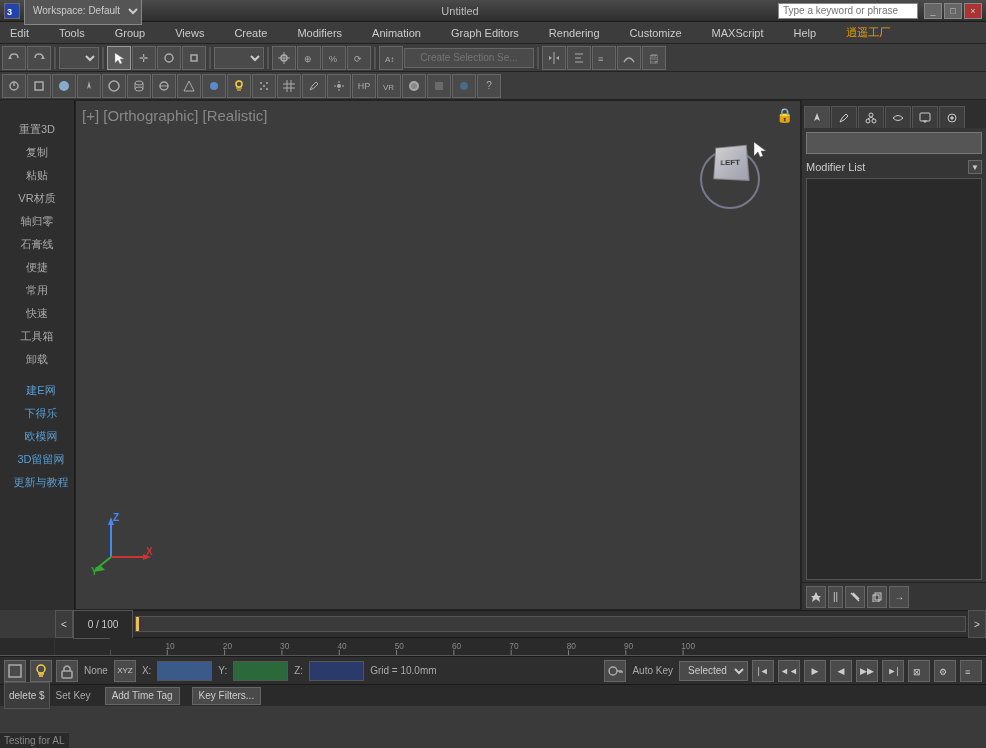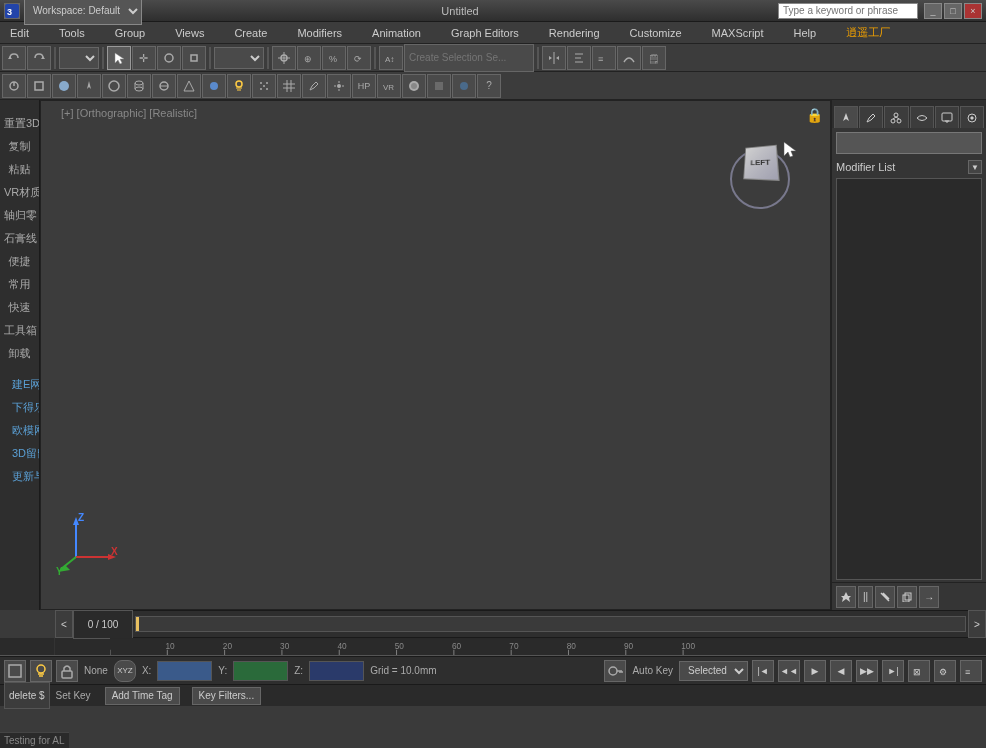--- a/index.html
+++ b/index.html
@@ -112,26 +112,26 @@
       background: #3c3c3c;
       display: flex;
       align-items: center;
       padding: 0 2px;
       border-bottom: 1px solid #222;
       gap: 1px;
     }
 
     
     #left-sidebar {
-      width: 40px;
+      width: 75px;
       background: #2e2e2e;
       border-right: 1px solid #1a1a1a;
       display: flex;
       flex-direction: column;
-      padding: 12px 0;
+      padding: 18px 0;
     }
     .sidebar-item {
       padding: 4px 4px;
       color: #aaa;
       cursor: pointer;
       font-size: 11px;
       text-align: center;
       white-space: nowrap;
       overflow: hidden;
     }
@@ -141,23 +141,23 @@
     
     #viewport {
       flex: 1;
       background: #3c3c3c;
       position: relative;
       border: 1px solid #222;
     }
     .viewport-label {
       position: absolute;
       top: 6px;
-      left: 20px;
+      left: 6px;
       color: #888;
-      font-size: 11px;
+      font-size: 15px;
     }
     .viewport-lock {
       position: absolute;
       top: 6px;
       right: 6px;
       color: #888;
       font-size: 14px;
     }
     
     .viewport-gizmo {
@@ -186,21 +186,21 @@
     }
     
     .axes {
       position: absolute;
       bottom: 30px;
       left: 15px;
     }
 
     
     #right-panel {
-      width: 155px;
+      width: 185px;
       background: #353535;
       border-left: 1px solid #222;
       display: flex;
       flex-direction: column;
     }
     #right-panel-tabs {
       height: 28px;
       background: #2e2e2e;
       display: flex;
       align-items: flex-end;
@@ -506,21 +506,21 @@
     <svg width="12" height="12" viewBox="0 0 12 12">
         <text x="1" y="10" font-size="9" fill="#aaa">⟳</text>
       </svg>
   </div>
   <div class="tb-separator"></div>
   <div class="tb-btn" style="font-size:9px;color:#aaa;">
     <svg width="12" height="12" viewBox="0 0 12 12">
         <text x="0" y="10" font-size="8" fill="#aaa">A↕</text>
       </svg>
   </div>
-  <input class="tb-dropdown" style="width: 130px; height: 28px;" placeholder="Create Selection Se...">
+  <input class="tb-dropdown" style="width: 130px; height: 20px; text-align: center;" placeholder="Create Selection Se...">
   <div class="tb-separator"></div>
 
   <div class="tb-btn">
     <svg width="12" height="12" viewBox="0 0 12 12">
         <line x1="6" y1="0" x2="6" y2="12" stroke="#aaa" stroke-width="1"></line>
         <path d="M1 4 L4 6 L1 8 Z" fill="#aaa"></path>
         <path d="M11 4 L8 6 L11 8 Z" fill="#aaa"></path>
       </svg>
   </div>
   <div class="tb-btn">
@@ -839,21 +839,21 @@
         <line x1="6" y1="13" x2="10" y2="13" stroke="#ffcc44" stroke-width="1.5"></line>
       </svg>
   </div>
   <div class="status-icon-btn">
     <svg width="16" height="16" viewBox="0 0 16 16">
         <rect x="3" y="8" width="10" height="7" stroke="#aaa" fill="none" stroke-width="1.5" rx="1"></rect>
         <path d="M5 8 L5 5 Q8 1 11 5 L11 8" stroke="#aaa" fill="none" stroke-width="1.5"></path>
       </svg>
   </div>
   <span class="status-label">None</span>
-  <div class="status-icon-btn" style="font-size:8px;color:#ccc;border-radius:8px;">XYZ</div>
+  <div class="status-icon-btn" style="font-size:8px;color:#ccc;">XYZ</div>
   <span class="status-label">X:</span>
   <div class="status-field" style="width:55px;background:#3a5a8a;"></div>
   <span class="status-label">Y:</span>
   <div class="status-field" style="width:55px;background:#2a6a3a;"></div>
   <span class="status-label">Z:</span>
   <div class="status-field" style="width:55px;background:#2a3a6a;"></div>
   <span class="status-label">Grid = 10.0mm</span>
   <div style="flex:1;"></div>
 
   <div class="status-icon-btn">

